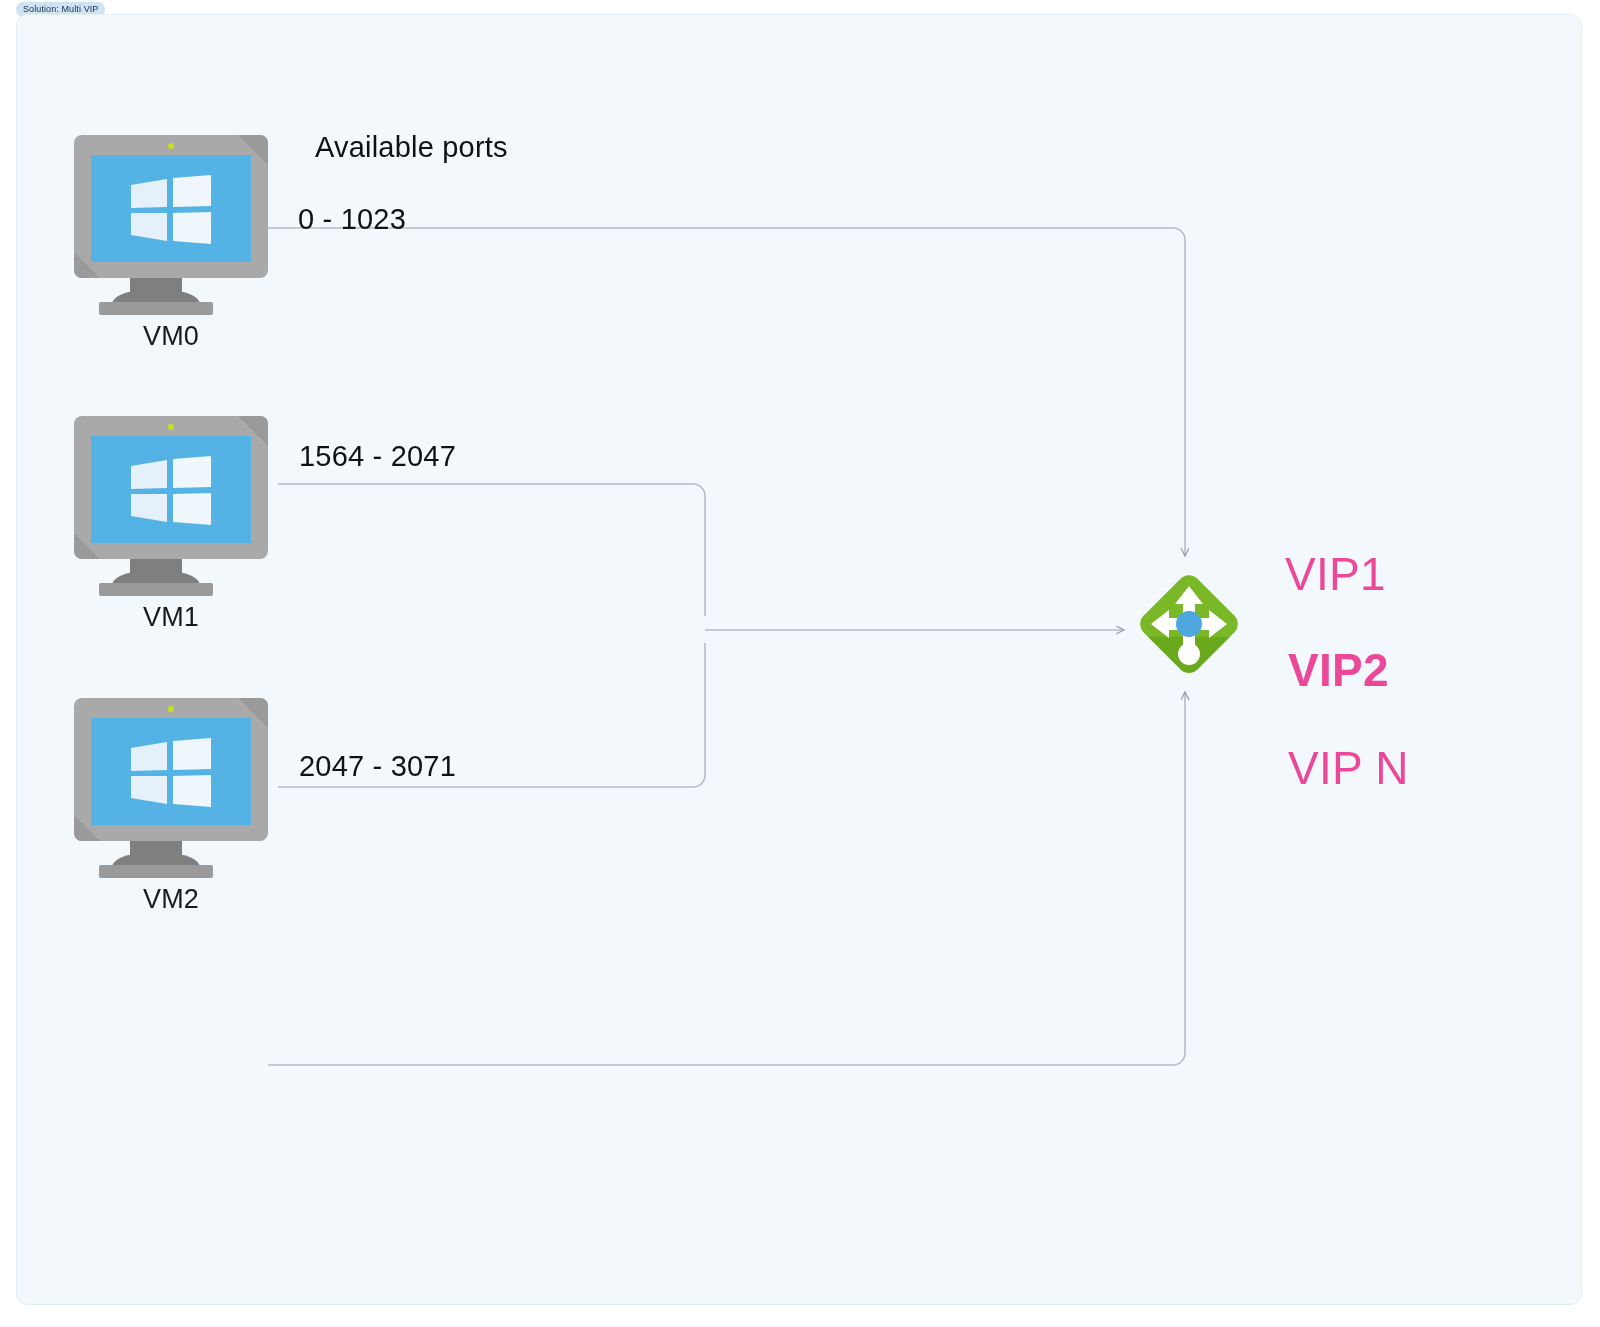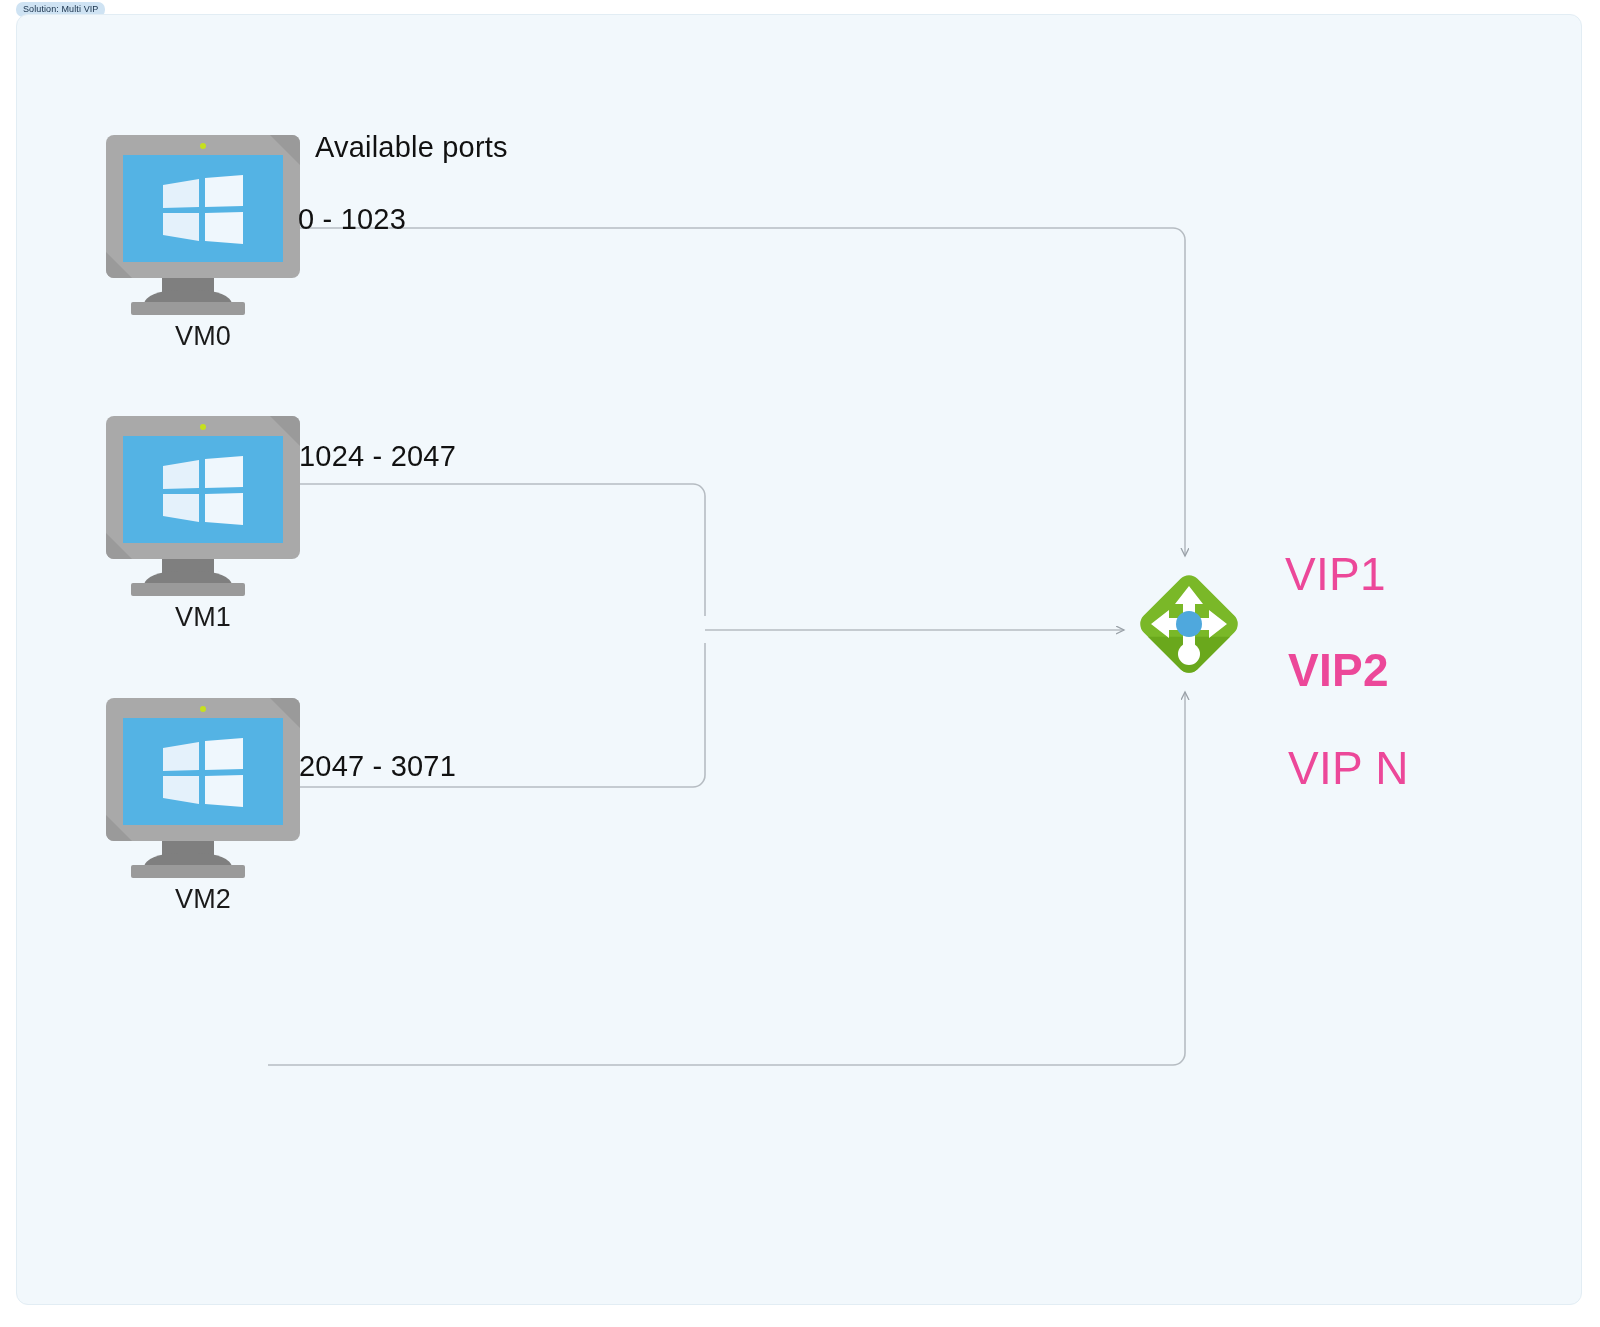--- a/index.html
+++ b/index.html
@@ -54,21 +54,20 @@
   }
   
   .vm {
     position: absolute;
     width: 200px;
   }
   .monitor {
     position: relative;
     width: 163px;
     height: 180px;
-    margin-left: 32px;
   }
   .mon-body {
     position: absolute;
     left: 0;
     top: 0;
     width: 194px;
     height: 143px;
     background: #a9a9a9;
     border-radius: 8px;
   }
@@ -269,21 +268,21 @@
       <div class="mon-base"></div>
       <div class="vm-label">VM2</div>
     </div>
   </div>
 
 
   <div class="port-label" style="left:291px; top:131px;margin-left:24px;">Available ports</div>
 
   <div class="port-label" style="left:298px; top:176px;margin-top:27px;">0 - 1023</div>
 
-  <div class="port-label" style="left:299px; top:440px;">1024 - 2047</div>
+  <div class="port-label" style="left:299px; top:440px;">1564 - 2047</div>
 
   <div class="port-label" style="left:299px; top:750px;">2047 - 3071</div>
 
   <div class="lb">
     <svg width="112" height="112" viewBox="0 0 112 112">
 
       <g transform="translate(56,56) rotate(45) translate(-38,-38)">
         <rect x="0" y="0" width="76" height="76" rx="12" ry="12" fill="#7ab828"></rect>
         <path d="M76,18 L76,64 a12,12 0 0 1 -12,12 L18,76 Z" fill="#6aa81c"></path>
       </g>

